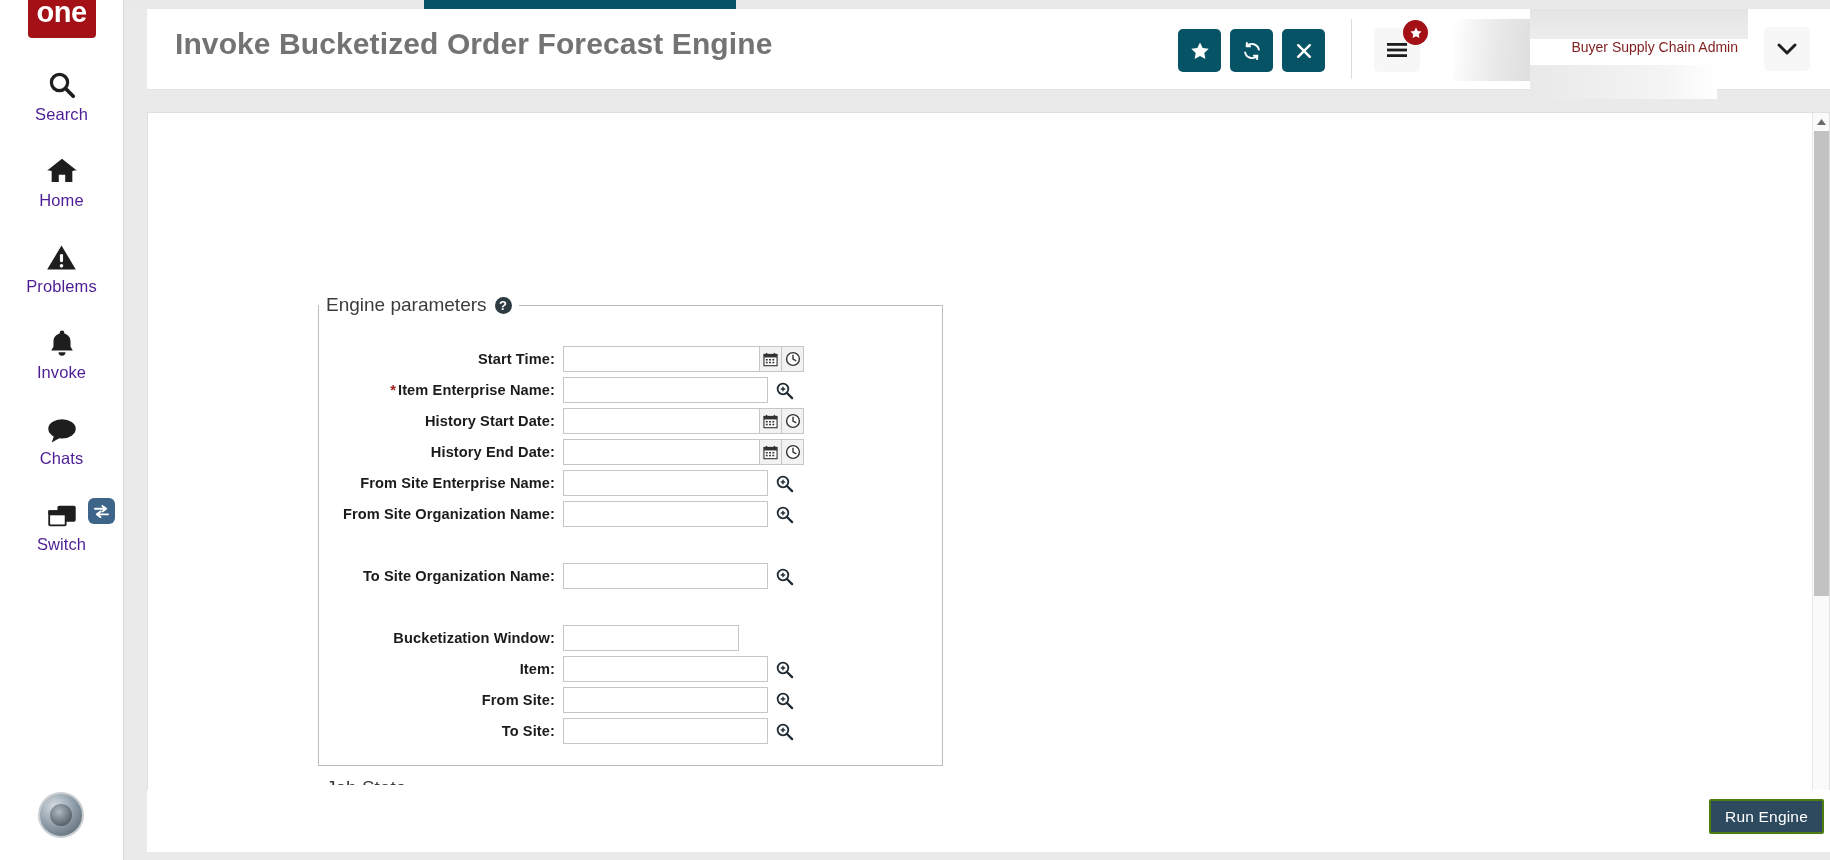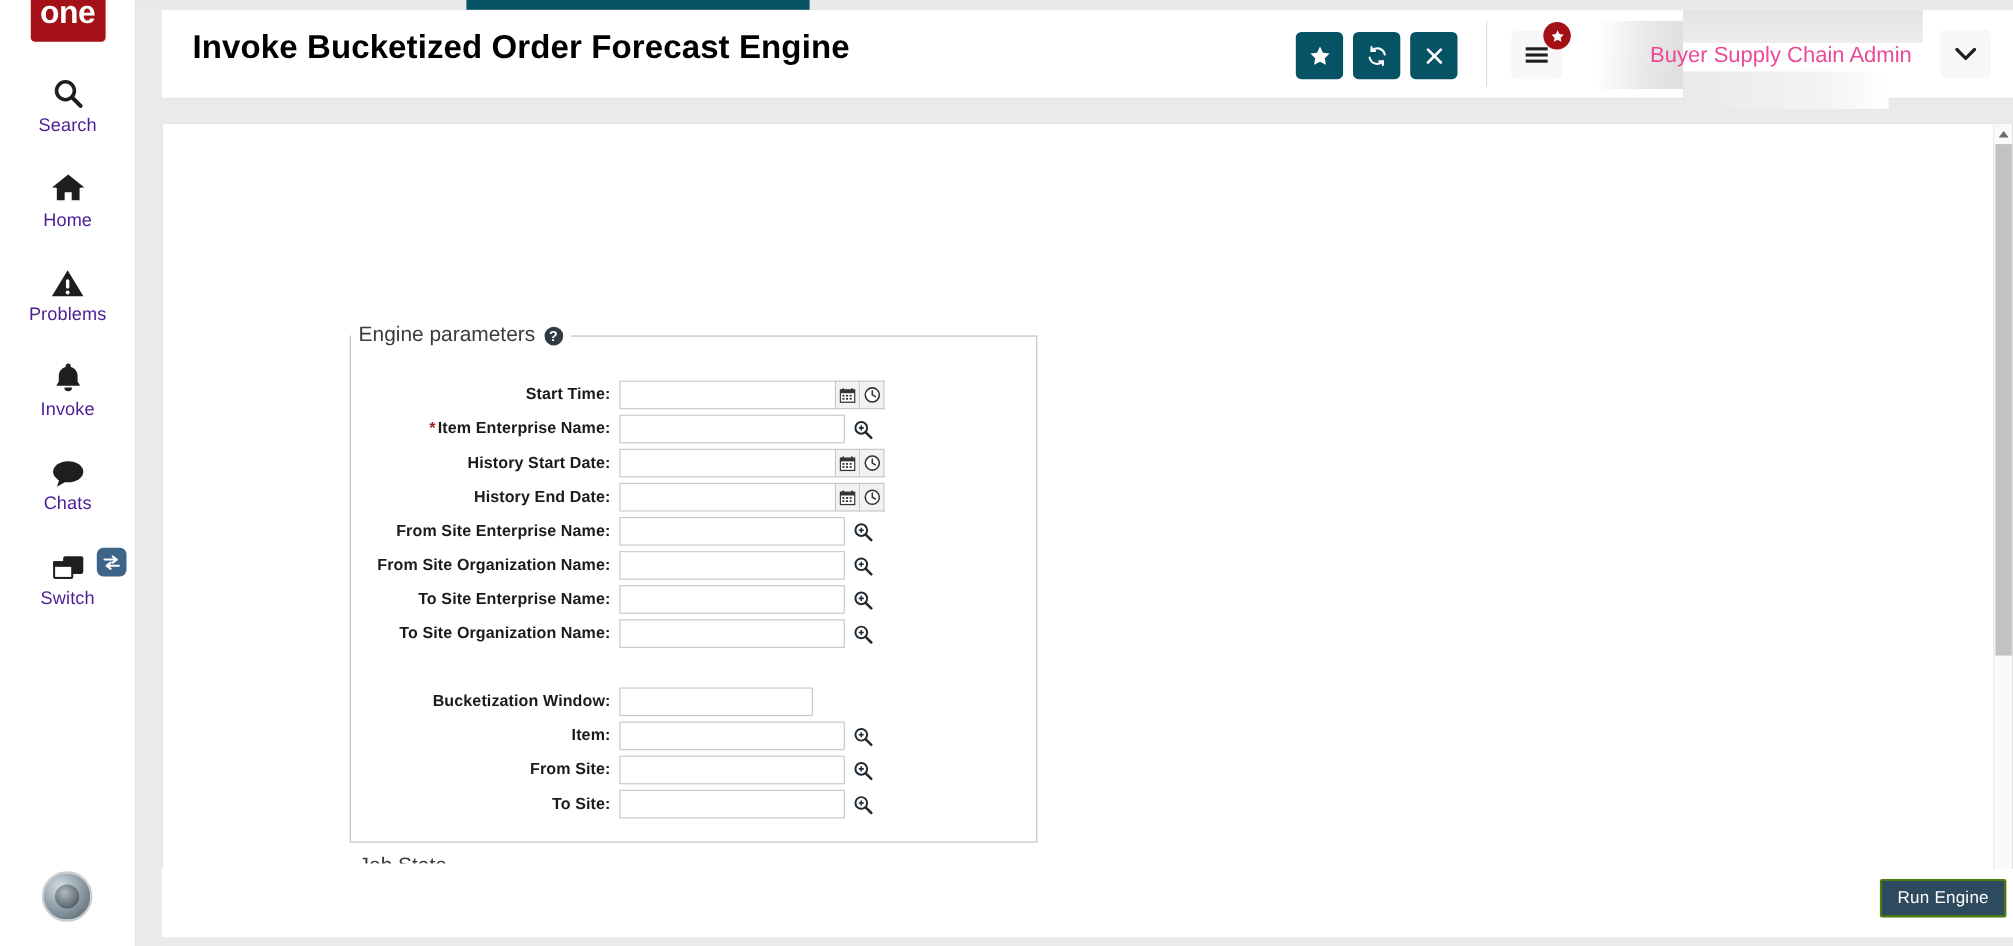--- a/index.html
+++ b/index.html
@@ -106,21 +106,21 @@
     width: 1683px; height: 81px;
     background: #fff;
     border-bottom: 1px solid #e3e3e3;
   }
   .page-title {
     position: absolute;
     left: 152px - 124px - 23px + 152px;
     left: 28px; top: 18px;
     font-size: 30px;
     font-weight: 700;
-    color: #000000;
+    color: #737373;
     letter-spacing: .1px;
     white-space: nowrap;
   }
   .hdr-actions {
     position: absolute;
     right: 505px; top: 20px;
     display: flex; gap: 9px;
   }
   .sq-btn {
     width: 43px; height: 43px;
@@ -168,22 +168,22 @@
   }
   .redact-c {
     position: absolute;
     right: 113px; top: 56px;
     width: 187px; height: 34px;
     background: linear-gradient(90deg, #e9e9e9 0%, #f4f4f4 70%, #ffffff 100%);
   }
   .user-name {
     position: absolute;
     right: 92px; top: 30px;
-    font-size: 20px;
-    color: #ec4899;
+    font-size: 14px;
+    color: #7f1d1d;
     white-space: nowrap;
   }
   .user-caret {
     position: absolute;
     right: 20px; top: 18px;
     width: 46px; height: 44px;
     border-radius: 5px;
     background: #f7f7f7;
     display:flex; align-items:center; justify-content:center;
     cursor:pointer;
@@ -583,32 +583,20 @@
             <span class="lens">
               <svg width="19" height="19" viewBox="0 0 20 20">
                   <circle cx="8.4" cy="8.4" r="5.6" fill="none" stroke="#1f2a33" stroke-width="1.9"></circle>
                   <line x1="6" y1="8.4" x2="10.8" y2="8.4" stroke="#1f2a33" stroke-width="1.5"></line>
                   <line x1="8.4" y1="6" x2="8.4" y2="10.8" stroke="#1f2a33" stroke-width="1.5"></line>
                   <line x1="12.6" y1="12.6" x2="18" y2="18" stroke="#1f2a33" stroke-width="2.4" stroke-linecap="round"></line>
                 </svg>
             </span>
           </div>
 
-          <div class="frow" style="left:0; top:216px;">
-            <span class="flabel">To Site Enterprise Name:</span>
-            <input class="finput w-mid" type="text" placeholder="" style="">
-            <span class="lens">
-              <svg width="19" height="19" viewBox="0 0 20 20">
-                  <circle cx="8.4" cy="8.4" r="5.6" fill="none" stroke="#1f2a33" stroke-width="1.9"></circle>
-                  <line x1="6" y1="8.4" x2="10.8" y2="8.4" stroke="#1f2a33" stroke-width="1.5"></line>
-                  <line x1="8.4" y1="6" x2="8.4" y2="10.8" stroke="#1f2a33" stroke-width="1.5"></line>
-                  <line x1="12.6" y1="12.6" x2="18" y2="18" stroke="#1f2a33" stroke-width="2.4" stroke-linecap="round"></line>
-                </svg>
-            </span>
-          </div>
 
           <div class="frow" style="left:0; top:247px;">
             <span class="flabel">To Site Organization Name:</span>
             <input class="finput w-mid" type="text" placeholder="" style="">
             <span class="lens">
               <svg width="19" height="19" viewBox="0 0 20 20">
                   <circle cx="8.4" cy="8.4" r="5.6" fill="none" stroke="#1f2a33" stroke-width="1.9"></circle>
                   <line x1="6" y1="8.4" x2="10.8" y2="8.4" stroke="#1f2a33" stroke-width="1.5"></line>
                   <line x1="8.4" y1="6" x2="8.4" y2="10.8" stroke="#1f2a33" stroke-width="1.5"></line>
                   <line x1="12.6" y1="12.6" x2="18" y2="18" stroke="#1f2a33" stroke-width="2.4" stroke-linecap="round"></line>

